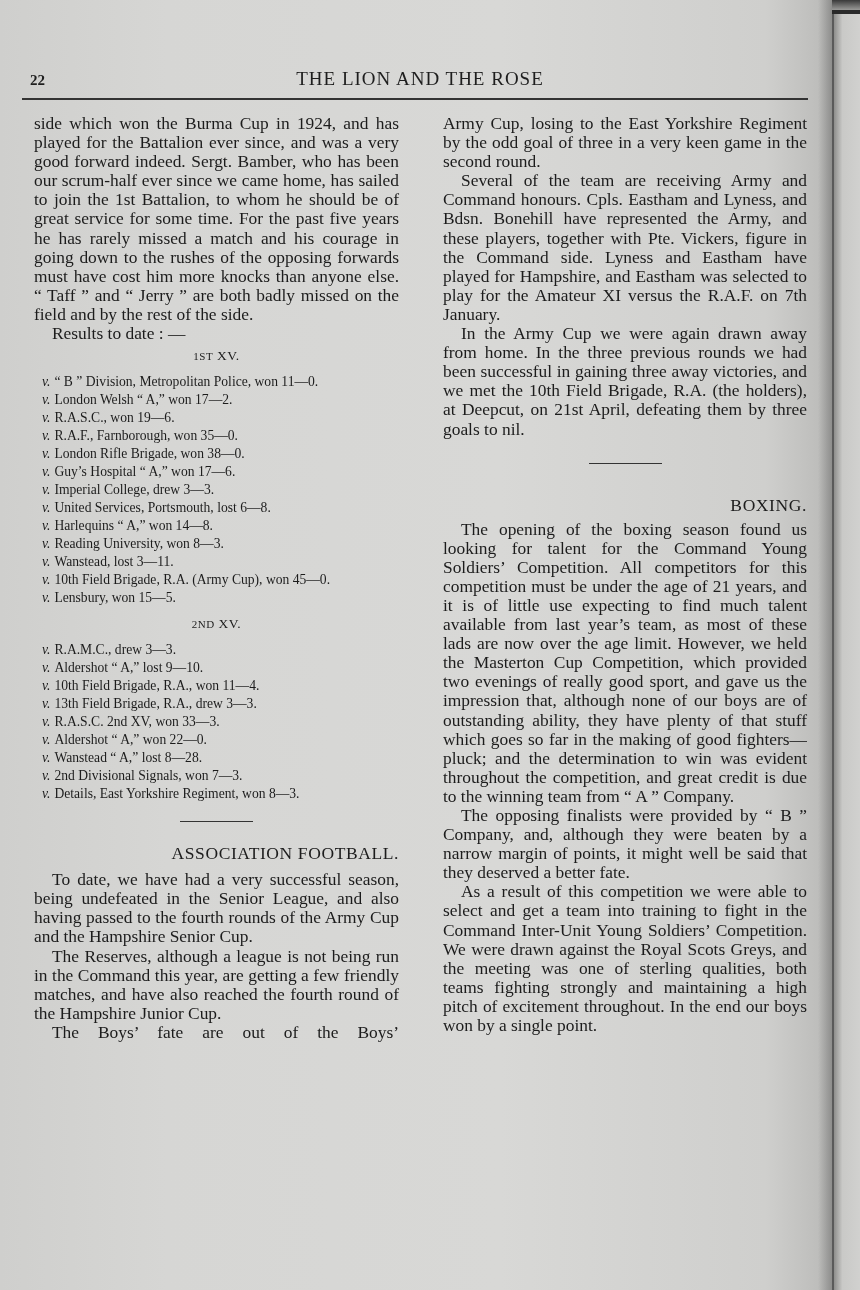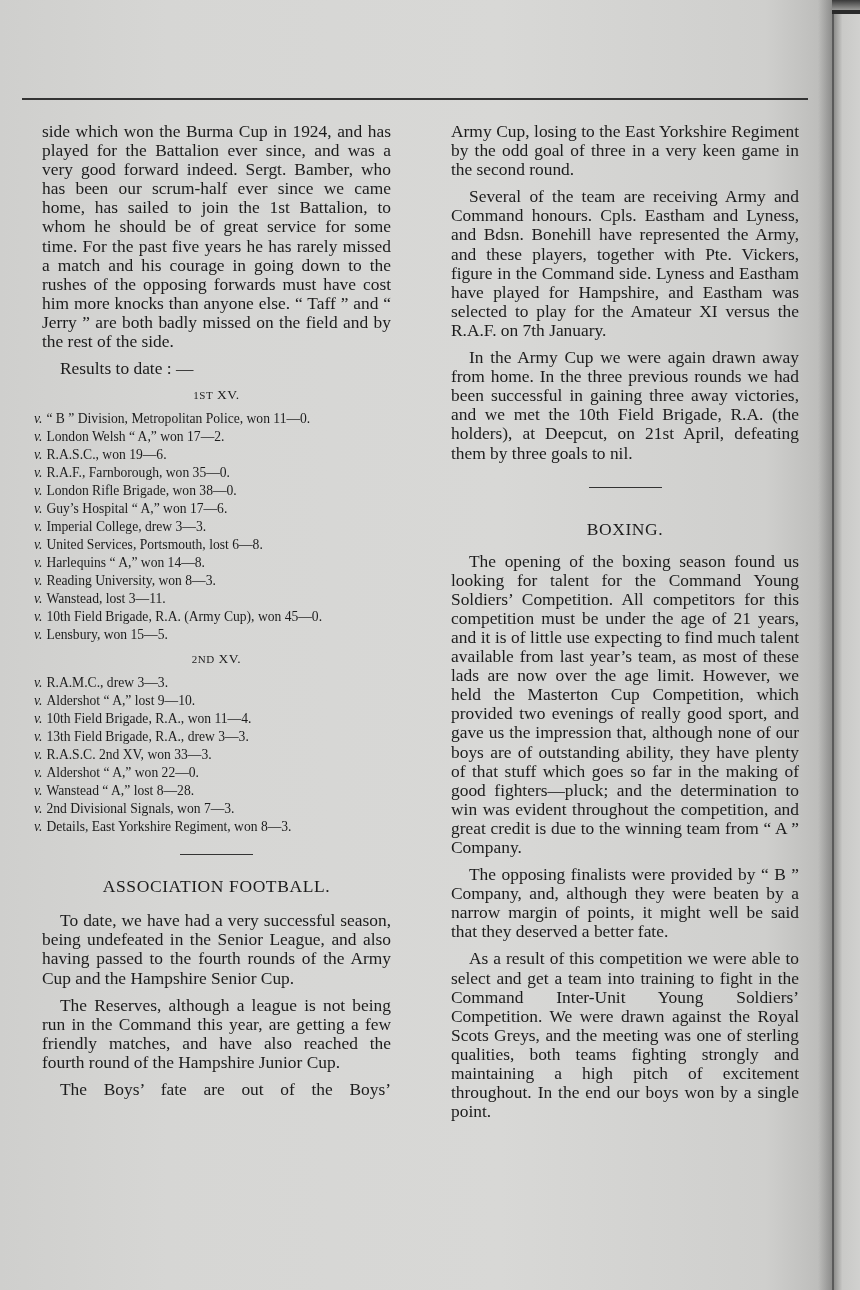--- a/index.html
+++ b/index.html
@@ -43,45 +43,49 @@
     border-top: 2px solid #333;
   }
   .col {
     position: absolute; top: 114px;
     color: #1c1c1c;
     font-family: "Liberation Serif", serif;
     font-size: 17.4px; line-height: 19.1px;
   }
   .col.left { left: 34px; width: 365px; }
   .col.right { left: 443px; width: 364px; }
-  p { margin: 8px; text-align: justify; font-family: Liberation Serif, serif; }
+  p { margin: 0; text-align: justify; font-family: Liberation Serif, serif; }
   p.indent { text-indent: 18px; }
   .results-label { text-indent: 18px; margin-bottom: 4px; }
   .sub-head {
     text-align: center; font-size: 13.5px; letter-spacing: 0.5px;
-    margin: 2px 0 2px 0; line-height: 25px;
+    margin: 2px 0 2px 0; line-height: 17px;
   }
   .sub-head .sc { font-size: 11px; }
-  ul.results { list-style: none; margin: 0; padding: 0; font-size: 13.6px; line-height: 18px; }
+  ul.results { list-style: none; margin: 8px; padding: 0; font-size: 13.6px; line-height: 18px; }
   ul.results li { padding-left: 18px; text-indent: -18px; }
   .vs { font-style: italic; margin-right: 4px; }
   .divider {
     width: 73px; height: 0; border-top: 1.5px solid #333; margin: 0 auto;
   }
   .section-title {
-    text-align: center; font-size: 17.5px; letter-spacing: 0.6px;
+    text-align: right; font-size: 17.5px; letter-spacing: 0.6px;
     line-height: 22px;
   }
 </style>
 </head>
 <body>
 
 <div class="topdark"></div>
 <div class="page">
 
+  <div class="header">
+    <span class="page-number">22</span>
+    <div class="running-title">THE LION AND THE ROSE</div>
+  </div>
   <div class="header-rule"></div>
 
   <div class="col left">
     <p>side which won the Burma Cup in 1924, and has played for the Battalion ever since, and was a very good forward indeed. Sergt. Bamber, who has been our scrum-half ever since we came home, has sailed to join the 1st Battalion, to whom he should be of great service for some time. For the past five years he has rarely missed a match and his courage in going down to the rushes of the opposing forwards must have cost him more knocks than anyone else. “ Taff ” and “ Jerry ” are both badly missed on the field and by the rest of the side.</p>
     <p class="results-label">Results to date : —</p>
 
     <div class="sub-head">
       <span class="sc" style="text-transform:uppercase">1st</span>
       <span>XV.</span>
     </div>

